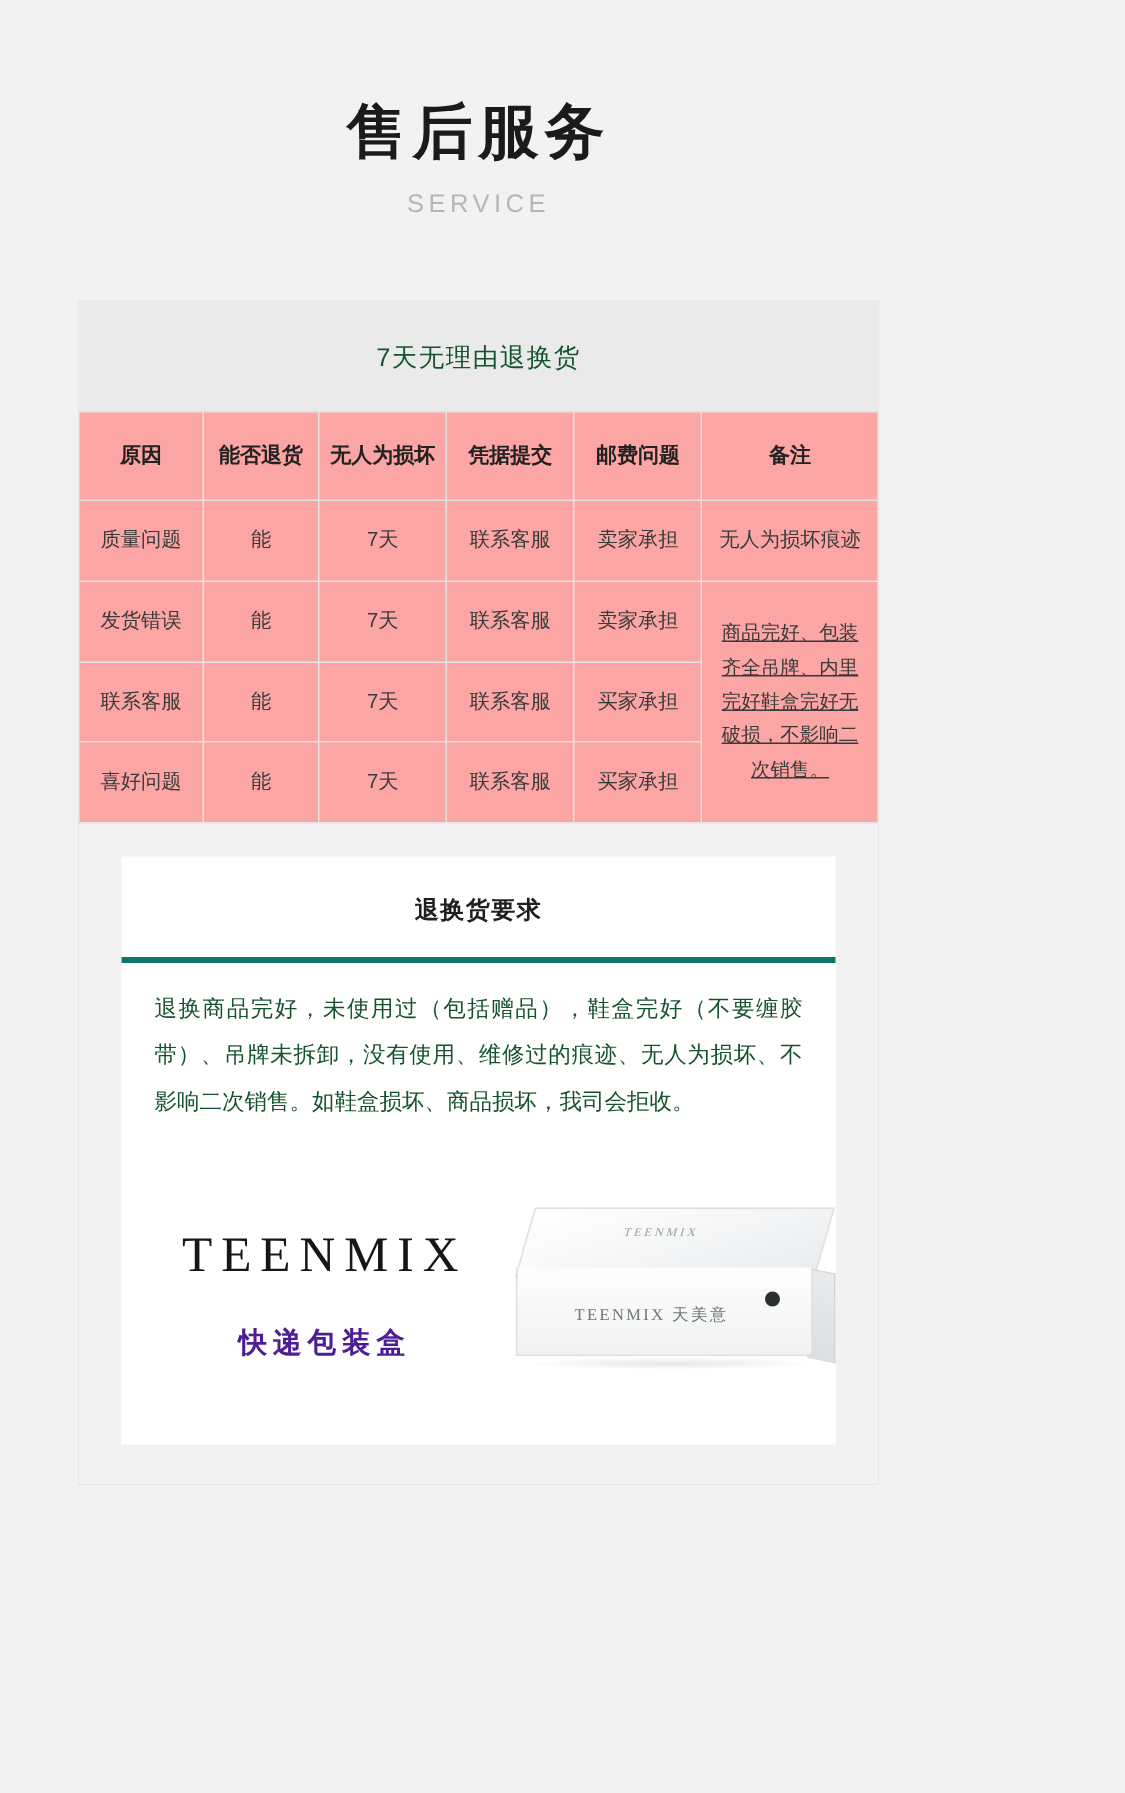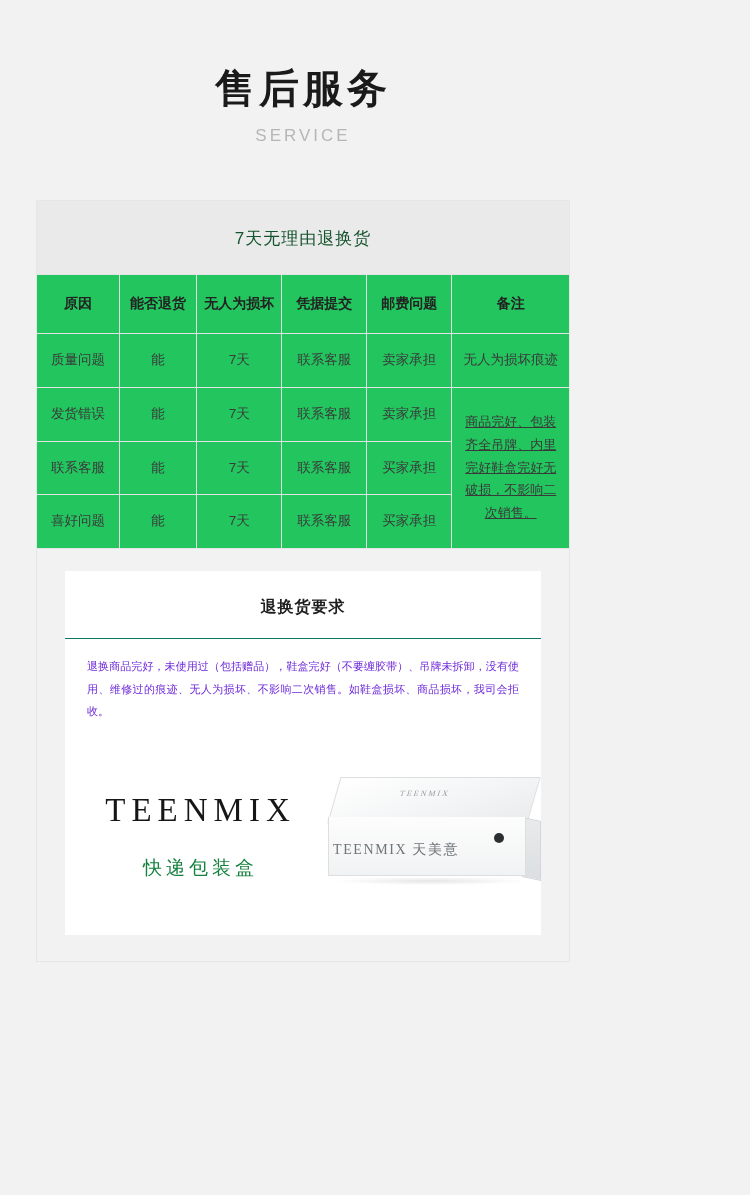--- a/index.html
+++ b/index.html
@@ -13,20 +13,21 @@
     font-family: "Liberation Sans", "DejaVu Sans", sans-serif;
     color: #333;
     overflow: hidden;
   }
 
   .page {
     position: relative;
     width: 606px;
     height: 1195px;
     background: #f2f2f2;
+    margin-left: 16px;
   }
 
   
   .header {
     padding-top: 64px;
     text-align: center;
   }
   .header .main-title {
     font-size: 40px;
     font-weight: bold;
@@ -57,21 +58,21 @@
     color: #14532d;
     padding: 26px 0 24px 0;
     letter-spacing: 1px;
   }
 
   
   table.policy {
     width: 100%;
     border-collapse: collapse;
     table-layout: fixed;
-    background: #22c55e;
+    background: #fca5a5;
   }
   table.policy th,
   table.policy td {
     border: 1px solid #e3e3e3;
     text-align: center;
     vertical-align: middle;
     font-size: 13.5px;
     color: #3a3a3a;
     padding: 16px 6px;
     line-height: 1.55;
@@ -116,25 +117,25 @@
   }
   .req-title {
     text-align: center;
     font-size: 16px;
     font-weight: bold;
     color: #1f1f1f;
     padding: 26px 0 20px 0;
     letter-spacing: 1px;
   }
   .req-item {
-    font-size: 11px;
+    font-size: 15px;
     line-height: 2.05;
-    color: #6d28d9;
+    color: #14532d;
     padding: 16px 22px 16px 22px;
-    border-top: 1px solid #0f766e;
+    border-top: 4px solid #0f766e;
     background: #fff;
     text-align: justify;
   }
   .req-item.alt {
     background: #fafafa;
   }
 
   
   .brand-block {
     background: #fff;
@@ -151,23 +152,23 @@
   .brand-word {
     font-size: 33px;
     letter-spacing: 6px;
     color: #161616;
     font-family: "Liberation Serif", "DejaVu Serif", serif;
     font-weight: 500;
   }
   .brand-cn {
     margin-top: 26px;
     font-size: 19px;
-    font-weight: normal;
+    font-weight: bold;
     letter-spacing: 4px;
-    color: #15803d;
+    color: #4c1d95;
   }
   .brand-right {
     width: 46%;
     display: flex;
     align-items: center;
     justify-content: center;
   }
 
   
   .shoebox {
@@ -213,23 +214,23 @@
     width: 18px;
     height: 58px;
     background: linear-gradient(180deg, #e8eaeb 0%, #dcdfe1 100%);
     border: 1px solid #d3d6d8;
     border-left: none;
     transform: skewY(12deg);
     transform-origin: left top;
   }
   .box-label {
     position: absolute;
-    left: 7px;
+    left: 41px;
     top: 64px;
-    font-size: 14px;
+    font-size: 11px;
     letter-spacing: 1.6px;
     color: #6f7679;
     font-family: "Liberation Serif", "DejaVu Serif", serif;
   }
   .box-hole {
     position: absolute;
     left: 168px;
     top: 56px;
     width: 10px;
     height: 10px;

